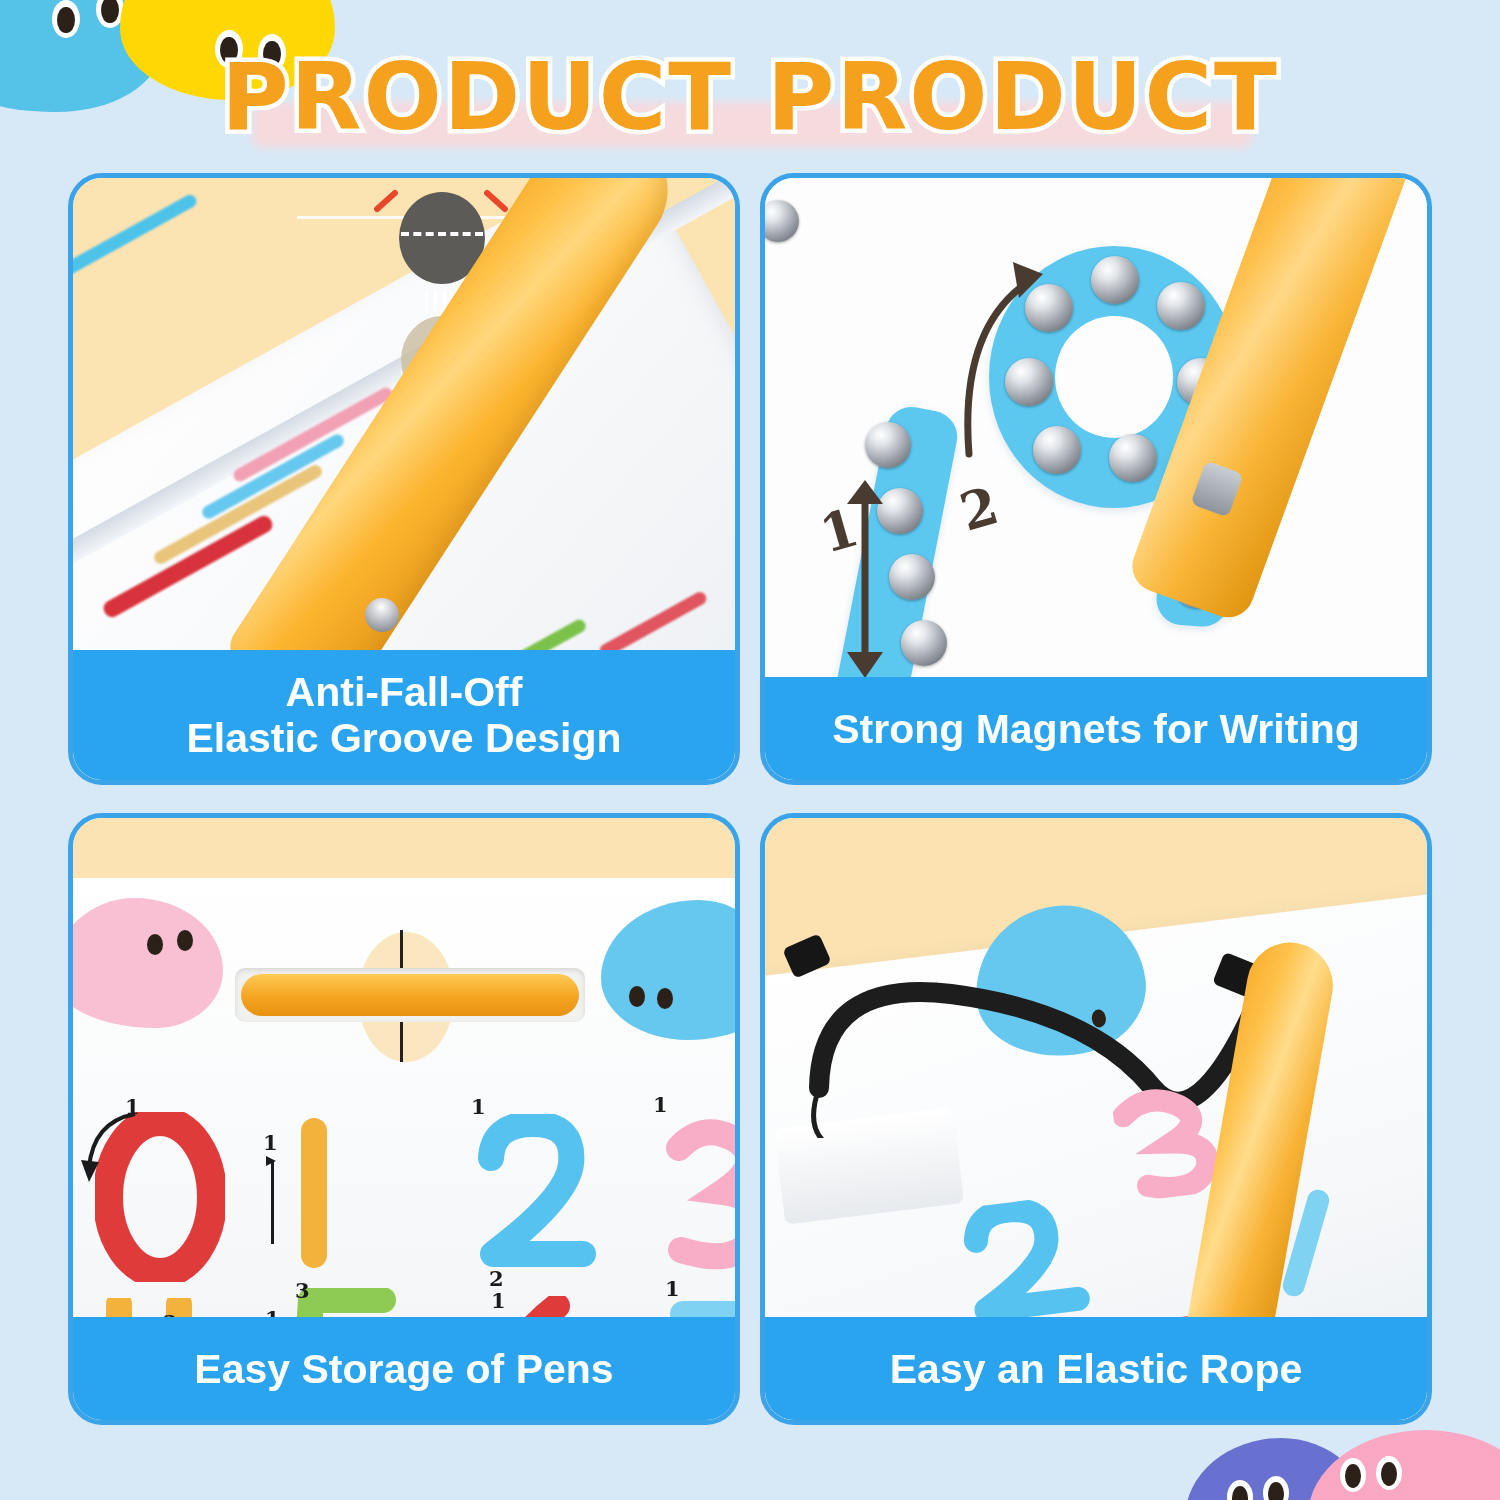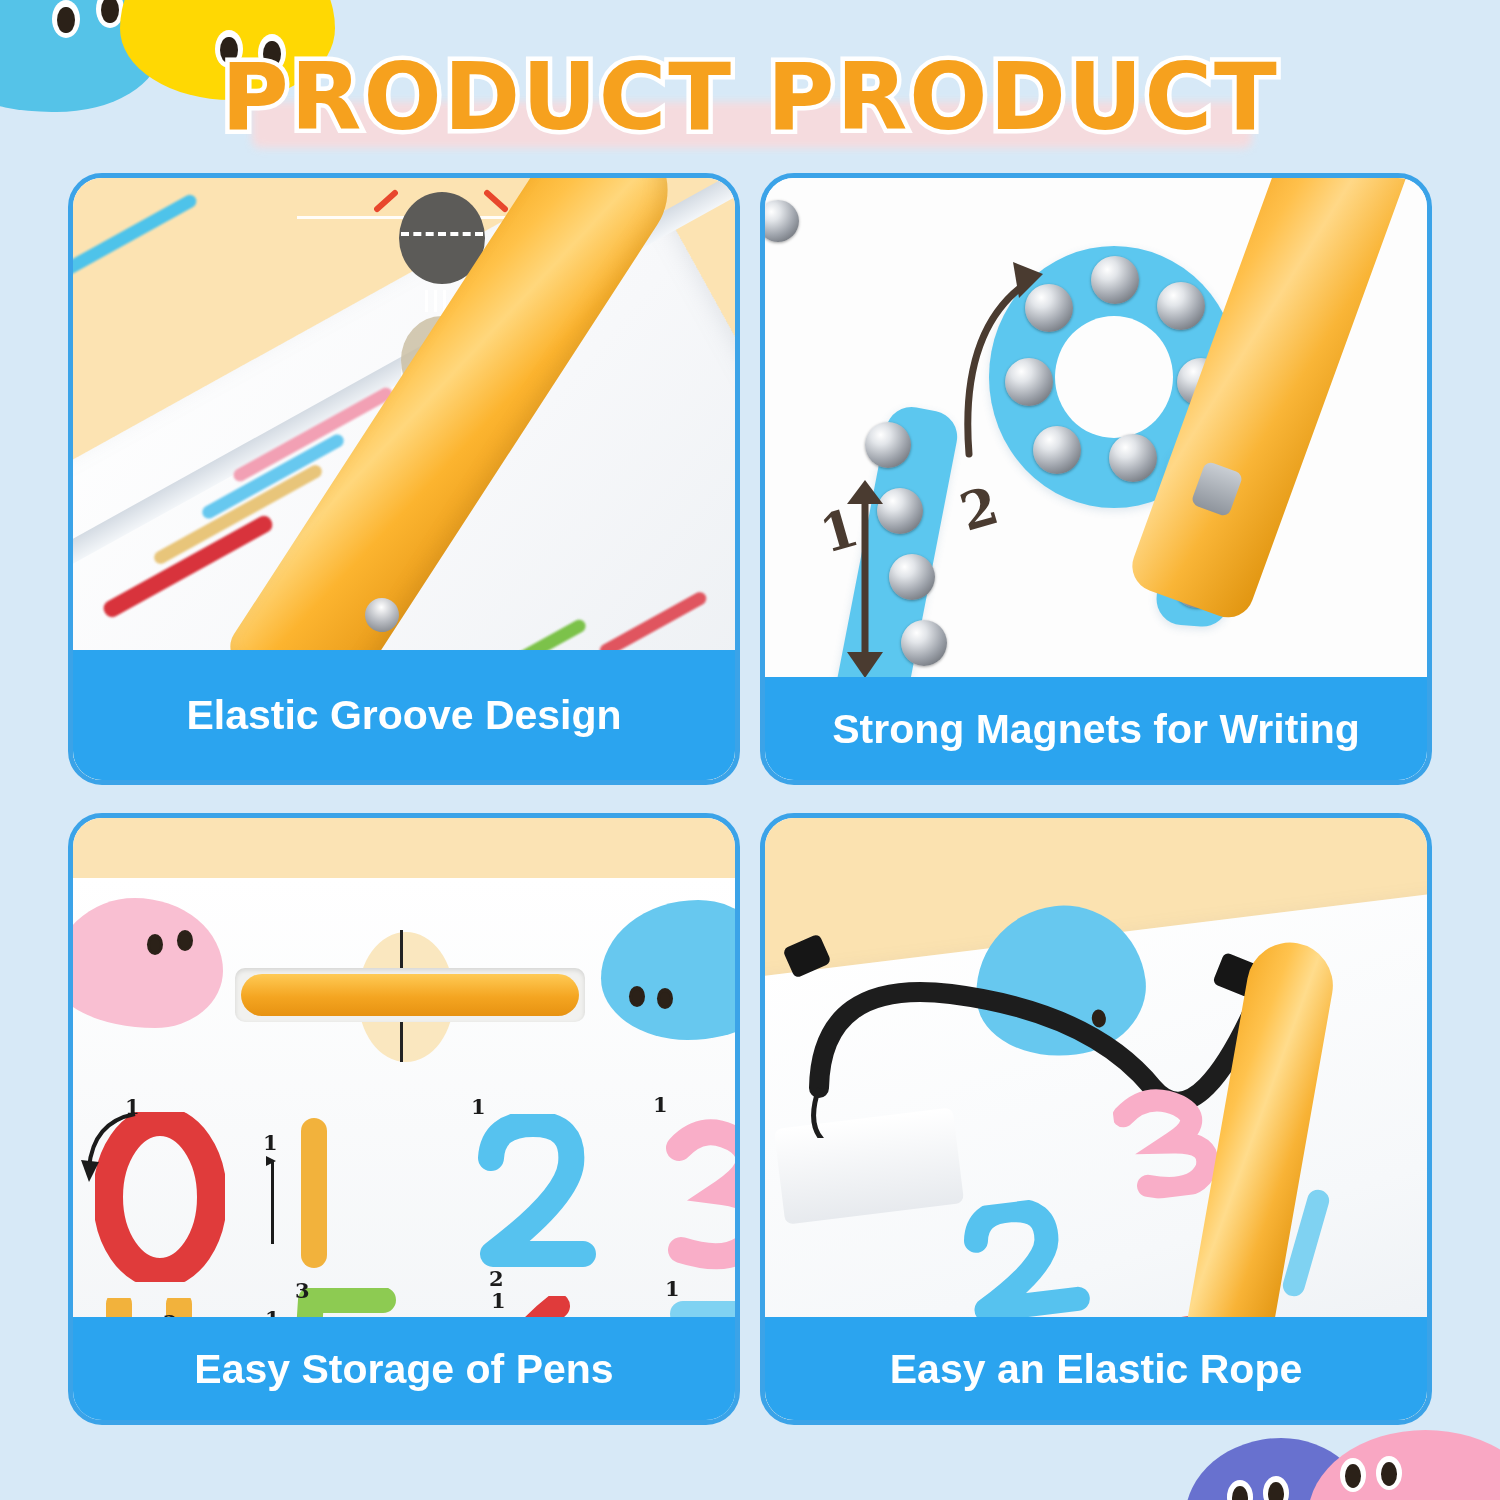--- a/index.html
+++ b/index.html
@@ -184,20 +184,21 @@
       <div class="ball-bot"></div>
       <div class="spark" style="left:28px;top:4px;transform:rotate(-42deg);"></div>
       <div class="spark" style="left:138px;top:4px;transform:rotate(42deg);"></div>
     </div>
 
     <div class="p1-pen"></div>
     <div class="p1-tip"></div>
   </div>
   <div class="caption cap-1">
     <div>
+      <div>Anti-Fall-Off</div>
       <div>Elastic Groove Design</div>
     </div>
   </div>
 </div>
 
 <div class="panel" id="panel-2">
   <div class="photo">
     <div class="p2-bg"></div>
 
     <div class="mag" style="left:90px;top:228px;width:72px;height:370px;transform:rotate(11deg);"></div>

